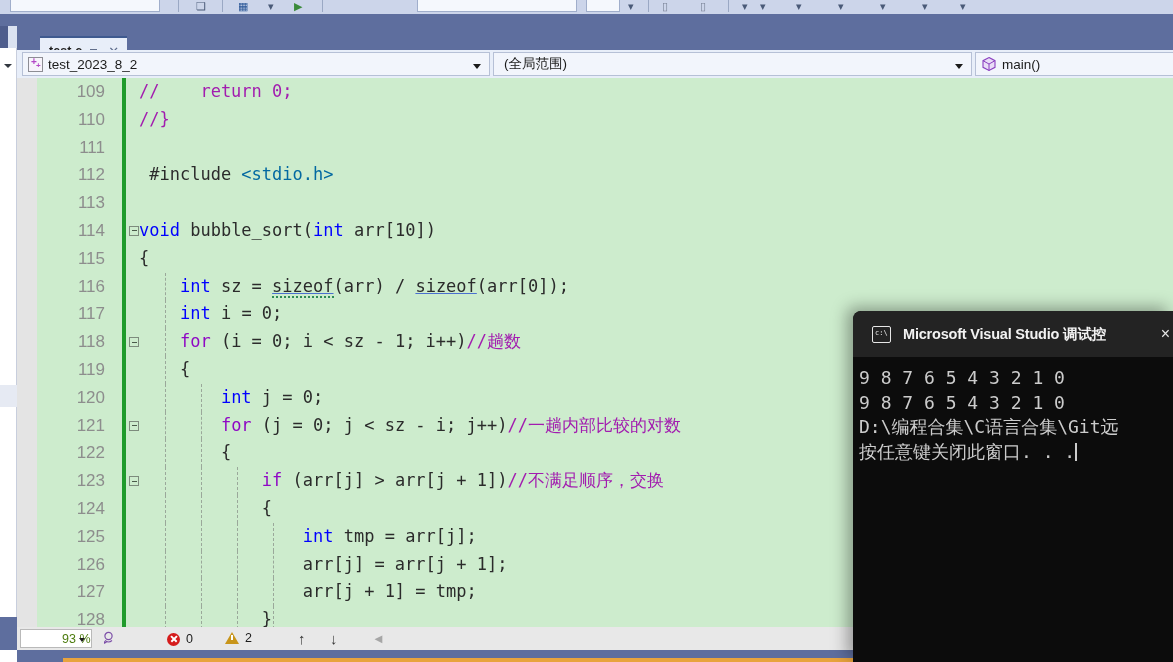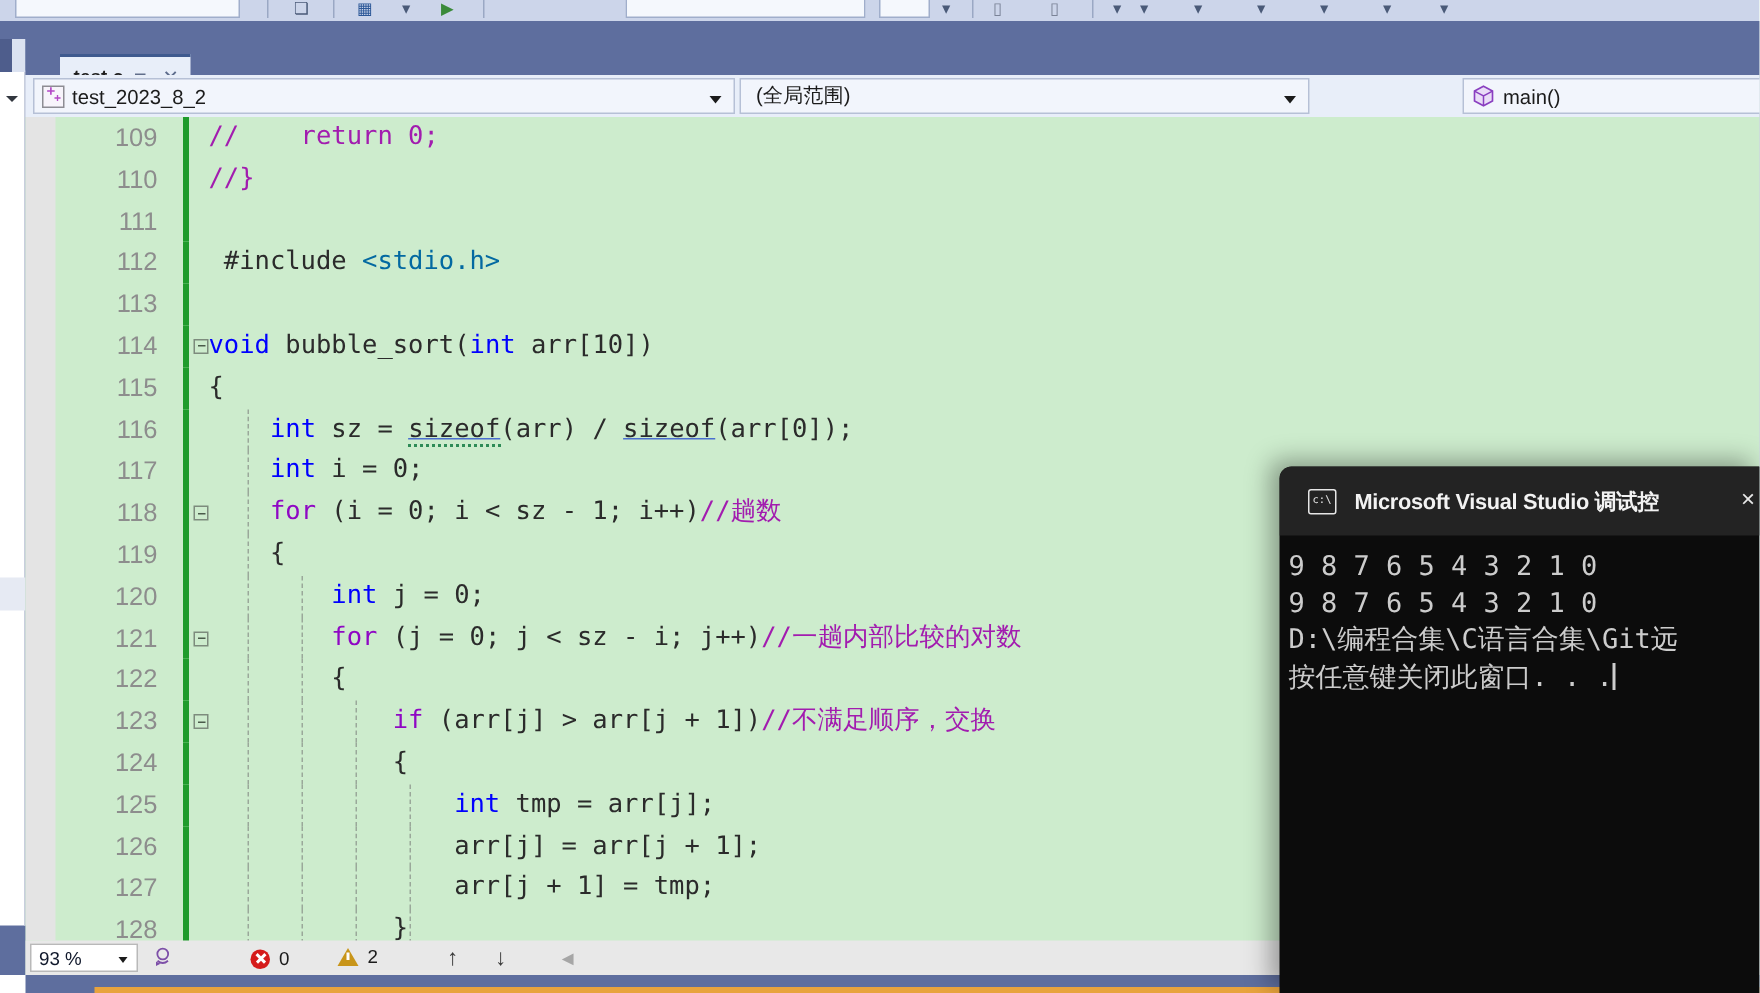--- a/index.html
+++ b/index.html
@@ -153,21 +153,21 @@
     height: 24px;
     background: #f2f5fc;
     border: 1px solid #b6c0d6;
     box-sizing: border-box;
     display: flex;
     align-items: center;
     padding-left: 5px;
     gap: 5px;
   }
   .nav-combo-1 { left: 5px;   width: 468px; }
-  .nav-combo-2 { left: 476px; width: 380px; }
+  .nav-combo-2 { left: 476px; width: 479px; }
   .nav-combo-3 { left: 958px; width: 219px; }
   .nav-combo-label {
     font-size: 13.5px;
     color: #1b1b1b;
     white-space: nowrap;
     overflow: hidden;
   }
   .nav-caret {
     position: absolute;
     right: 8px; top: 11px;
@@ -297,21 +297,22 @@
     width: 72px; height: 19px;
     background: #ffffff;
     border: 1px solid #b9b9b9;
     box-sizing: border-box;
     display: flex;
     align-items: center;
     padding-left: 5px;
   }
   .zoom-val {
     font-size: 12.5px;
-    color: #0f172a;
+    color: #4d7c0f;
+    margin-left: 36px;
   }
   .zoom-caret {
     position: absolute;
     right: 6px; top: 8px;
     width: 0; height: 0;
     border-left: 3.5px solid transparent;
     border-right: 3.5px solid transparent;
     border-top: 4px solid #1b1b1b;
   }
   .sb-item {

